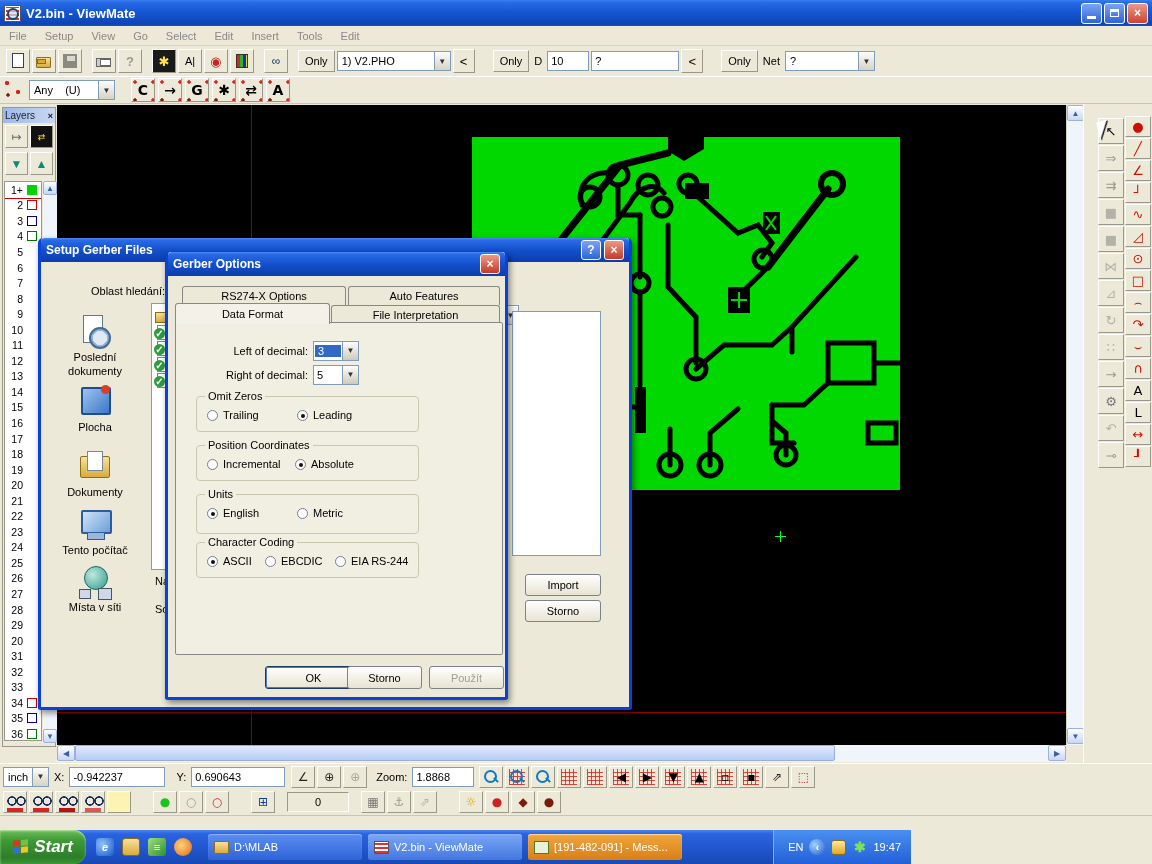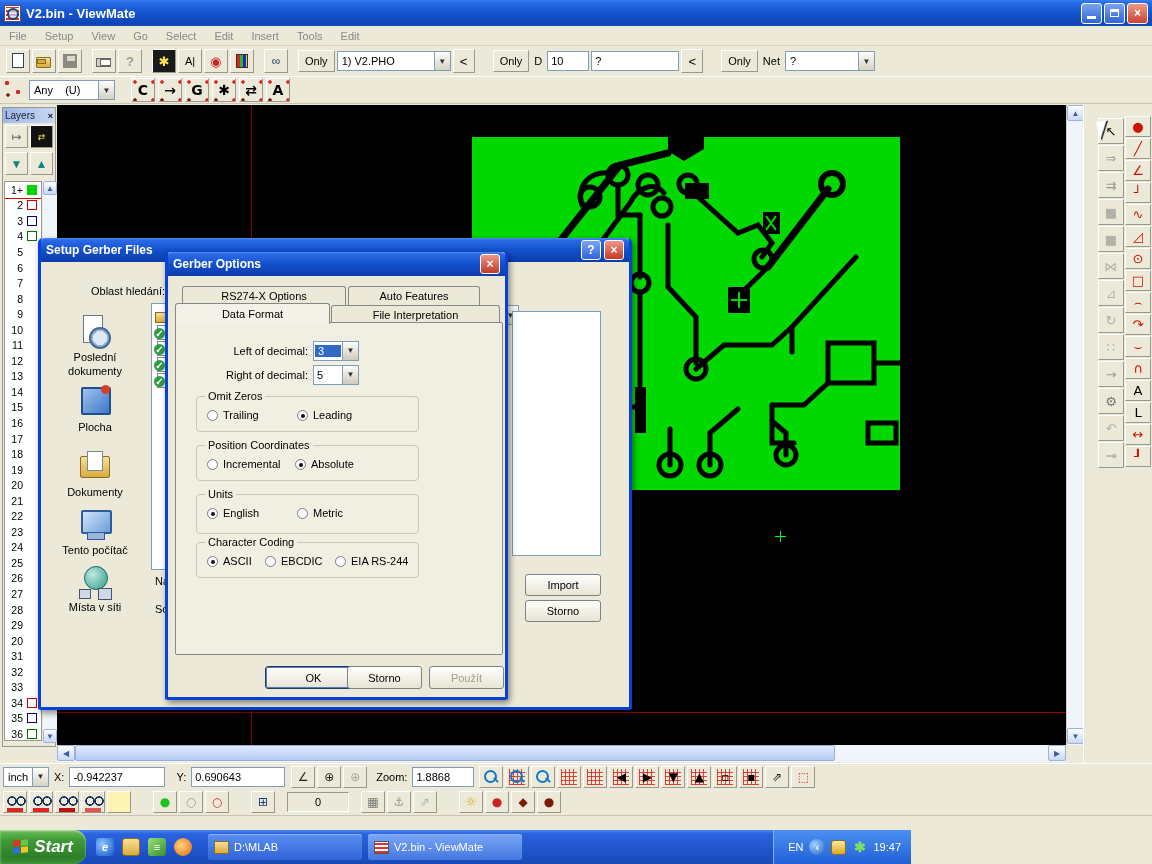--- a/index.html
+++ b/index.html
@@ -681,21 +681,21 @@
 
 <div class="abs dialog gerber-dialog">
   <div class="dtitle">
     <span>Gerber Options</span>
     <span class="dbtn close" style="margin-left:auto;">×</span>
   </div>
 
   <div class="tab" style="left:14px;top:34px;width:164px;">
       <span>RS274-X Options</span>
     </div>
-  <div class="tab" style="left:180px;top:34px;width:132px;">
+  <div class="tab" style="left:180px;top:34px;width:152px;">
       <span>Auto Features</span>
     </div>
   <div class="tab active" style="left:7px;top:51px;width:155px;">
       <span>Data Format</span>
     </div>
   <div class="tab" style="left:163px;top:53px;width:169px;">
       <span>File Interpretation</span>
     </div>
 
   <div class="tabpanel">
@@ -909,20 +909,24 @@
     <span class="qicon" style="background:radial-gradient(circle at 40% 40%,#ffd27a,#e06a10);border-radius:50%;"></span>
   </div>
   <div class="taskbtn">
     <span class="ticon" style="background:linear-gradient(#f8e09a,#d9ab3c);border:1px solid #8a6d1d;"></span>
     <span>D:\MLAB</span>
   </div>
   <div class="taskbtn" style="background:linear-gradient(180deg,#7aa6f6,#4478e0);">
     <span class="ticon" style="background:repeating-linear-gradient(0deg,#d33 0 2px,#fff 2px 4px);border:1px solid #555;"></span>
     <span>V2.bin - ViewMate</span>
   </div>
+  <div class="taskbtn msg">
+    <span class="ticon" style="background:#e8f2d8;border:1px solid #4a7a2a;"></span>
+    <span>[191-482-091] - Mess...</span>
+  </div>
   <div class="tray">
     <span>EN</span>
     <span class="qicon" style="width:16px;height:16px;border-radius:50%;background:radial-gradient(circle at 35% 35%,#9fd0ff,#2060c8);font-size:10px;">‹</span>
     <span class="qicon" style="width:15px;height:15px;background:linear-gradient(#ffe9a0,#e0a820);border:1px solid #8a6d1d;"></span>
     <span class="qicon" style="width:15px;height:15px;background:transparent;color:#7fe060;font-size:14px;">✱</span>
     <span>19:47</span>
   </div>
 </div>
 
 </body></html>

